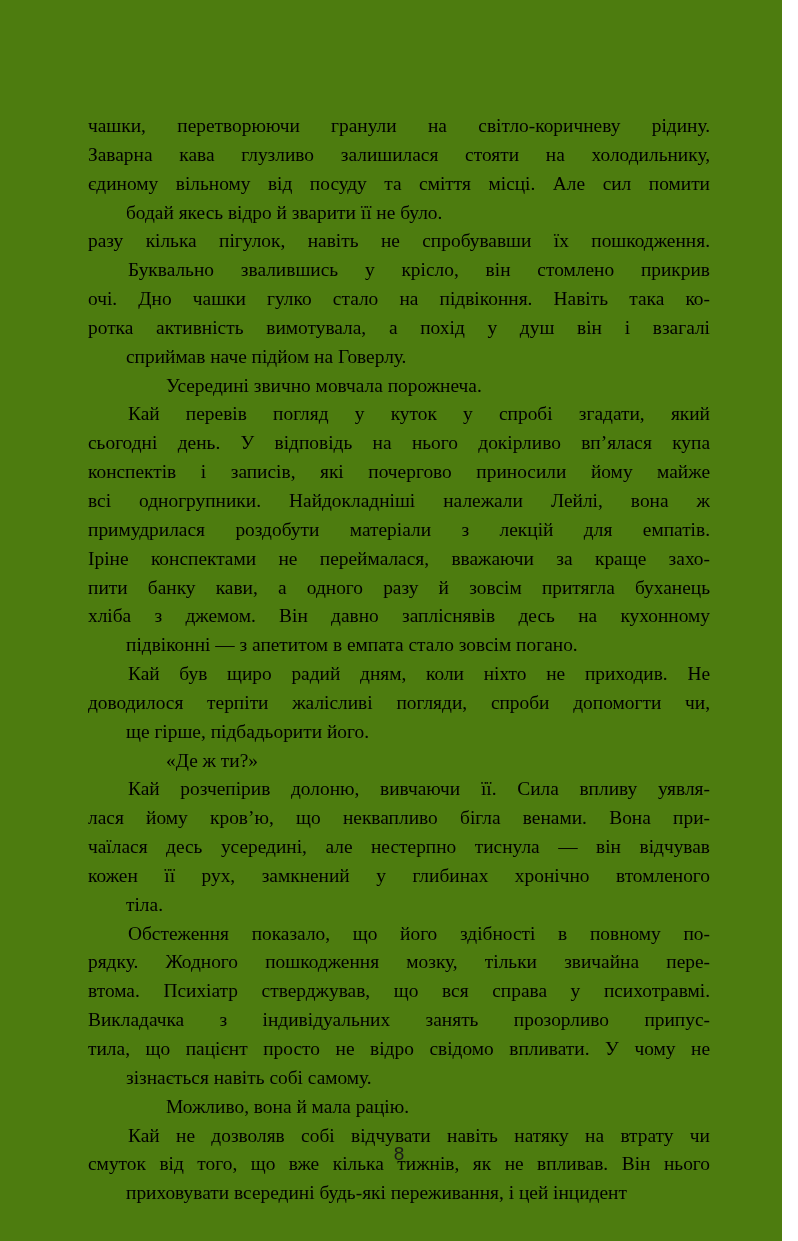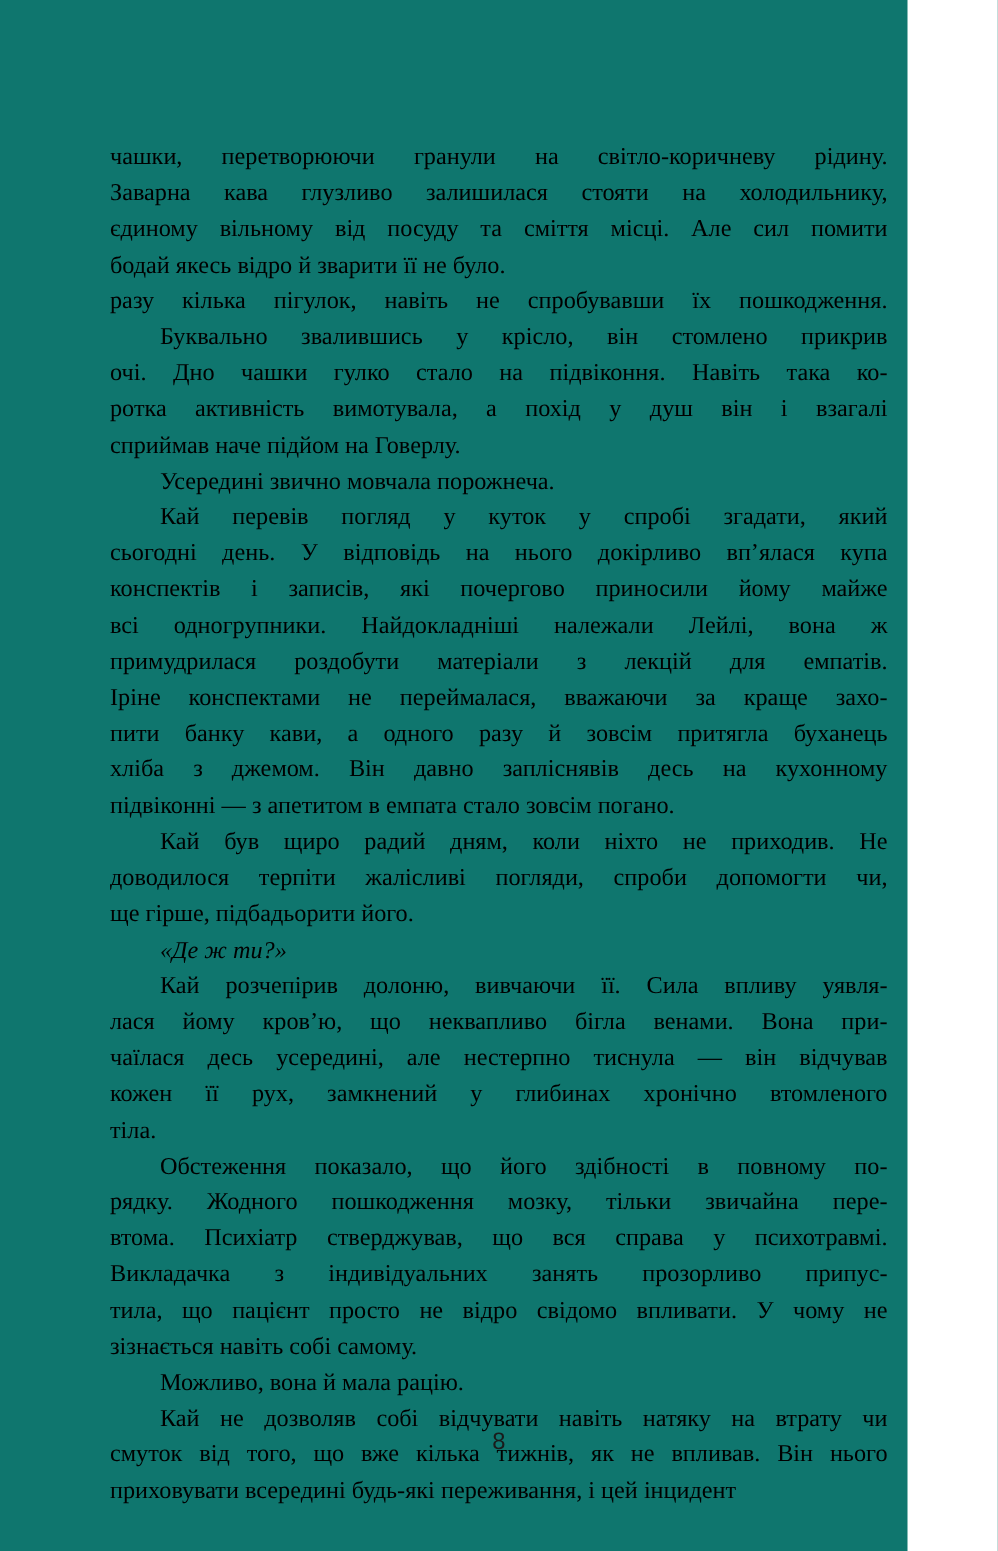--- a/index.html
+++ b/index.html
@@ -14,23 +14,23 @@
     position: relative;
     overflow: hidden;
     font-family: "Liberation Serif", "DejaVu Serif", serif;
     color: #000000;
   }
 
   .page {
     position: absolute;
     left: 0;
     top: 0;
-    width: 726px;
+    width: 782px;
     height: 1241px;
-    background: #0f766e;
+    background: #4d7c0f;
   }
 
   .text-block {
     position: absolute;
     left: 88px;
     top: 112px;
     width: 622px;
   }
 
   .para {
@@ -44,28 +44,28 @@
   
   .line {
     display: block;
     text-align: justify;
     text-align-last: justify;
     white-space: pre-wrap;
   }
   
   .line.last {
     text-align-last: left;
+    margin-left: 38px;
   }
   
   .line.indent {
     text-indent: 40px;
   }
 
   .para.italic .line {
-    font-style: italic;
   }
 
   .page-number {
     position: absolute;
     left: 0;
     top: 1143px;
     width: 798px;
     text-align: center;
     font-family: "Liberation Sans", "DejaVu Sans", sans-serif;
     font-size: 19px;

